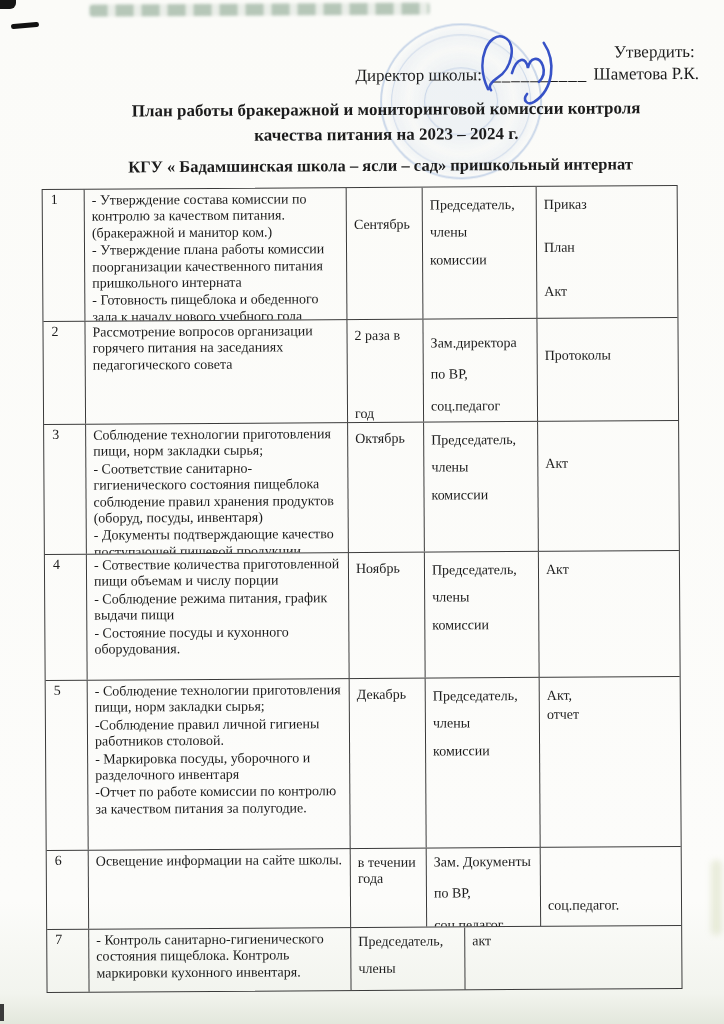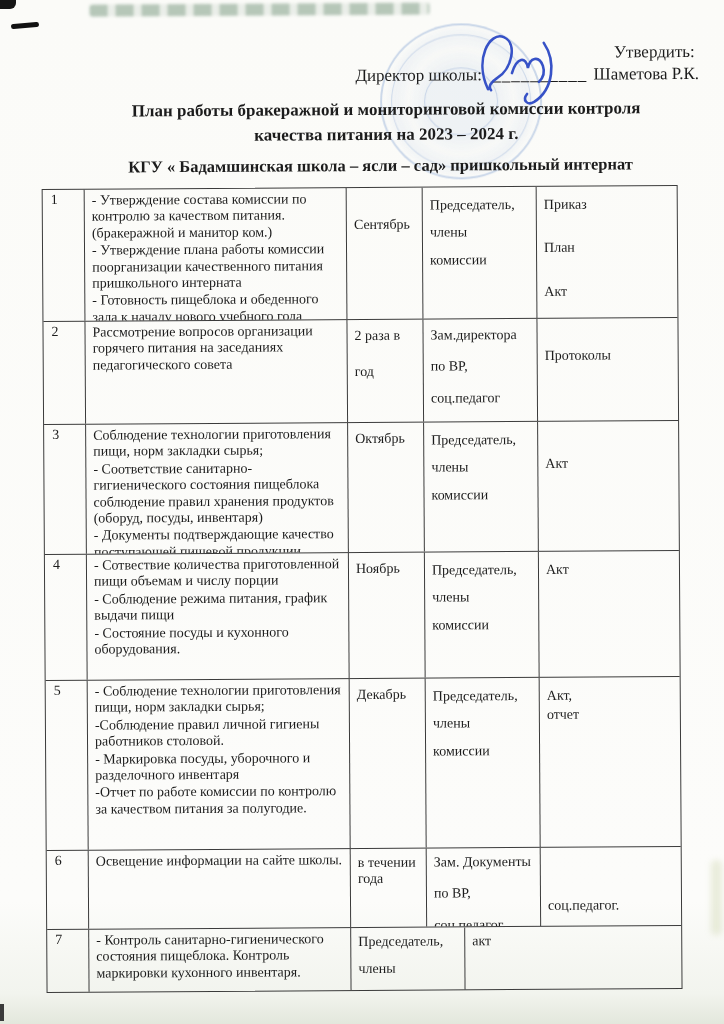--- a/index.html
+++ b/index.html
@@ -116,23 +116,23 @@
         </div>
       </div>
 
       <div class="trow" style="height:102px">
         <div class="cell c-num">2</div>
         <div class="cell c-act">
           <div class="act-line">Рассмотрение вопросов организации горячего питания на заседаниях педагогического совета</div>
         </div>
         <div class="cell c-per" style="padding-top:8px">
           <div>2 раза в</div>
-          <div style="margin-top:20px">год</div>
-        </div>
-        <div class="cell c-resp" style="padding-top:8px">
+          <div style="margin-top:62px">год</div>
+        </div>
+        <div class="cell c-resp" style="padding-top:16px">
           <div class="sp2">Зам.директора</div>
           <div class="sp2">по ВР,</div>
           <div>соц.педагог</div>
         </div>
         <div class="cell c-res">
           <div style="margin-top:19px">Протоколы</div>
         </div>
       </div>
 
       <div class="trow" style="height:129px">

